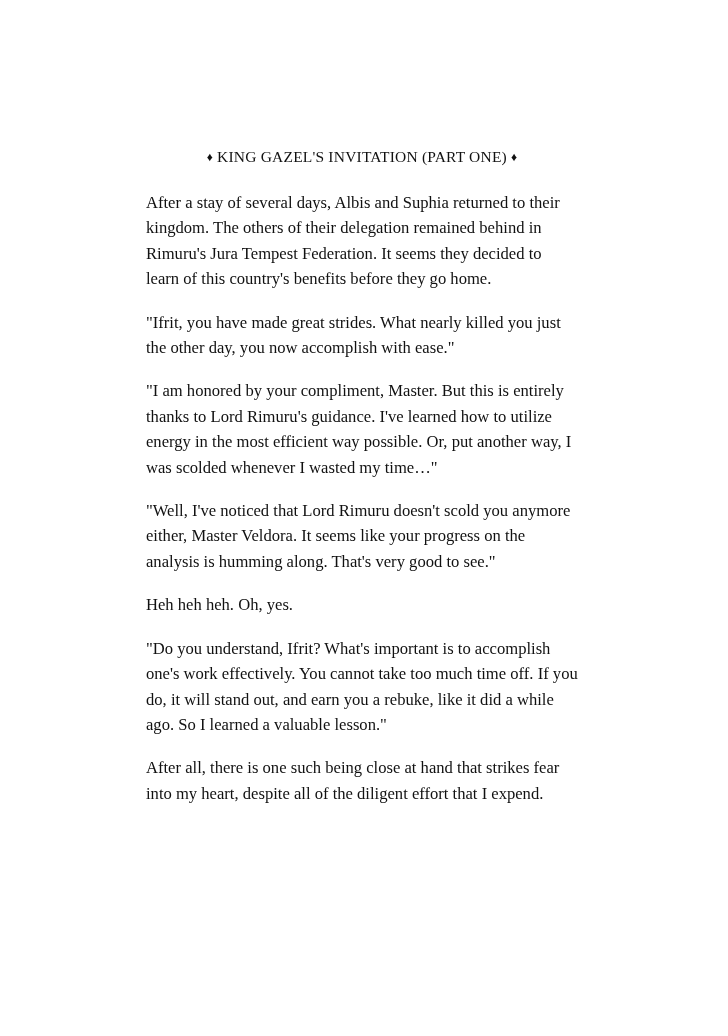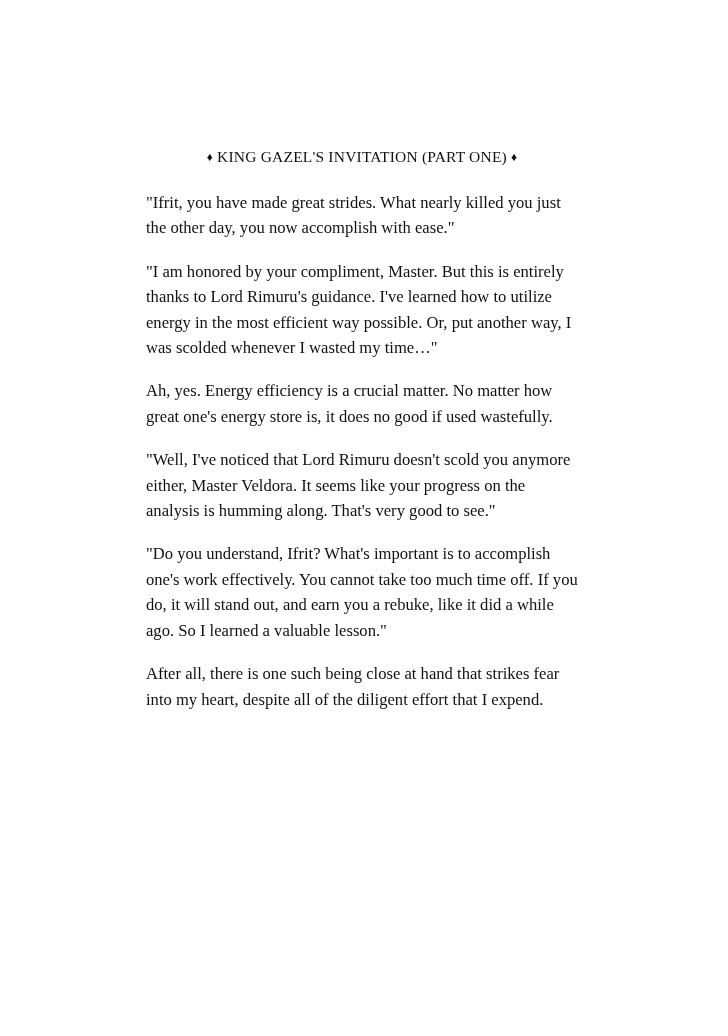--- a/index.html
+++ b/index.html
@@ -57,21 +57,22 @@
 </head>
 <body>
 
 <div class="page">
   <div class="content">
 
     <h1 class="chapter-heading">
       <span class="orn">♦</span><span>KING GAZEL'S INVITATION (PART ONE)</span><span class="orn">♦</span>
     </h1>
 
+    <p class="para">After a stay of several days, Albis and Suphia returned to their kingdom. The others of their delegation remained behind in Rimuru's Jura Tempest Federation. It seems they decided to learn of this country's benefits before they go home.</p>
     <p class="para">"Ifrit, you have made great strides. What nearly killed you just the other day, you now accomplish with ease."</p>
     <p class="para">"I am honored by your compliment, Master. But this is entirely thanks to Lord Rimuru's guidance. I've learned how to utilize energy in the most efficient way possible. Or, put another way, I was scolded whenever I wasted my time…"</p>
-    <p class="para">Ah, yes. Energy efficiency is a crucial matter. No matter how great one's energy store is, it does no good if used wastefully.</p>
     <p class="para">"Well, I've noticed that Lord Rimuru doesn't scold you anymore either, Master Veldora. It seems like your progress on the analysis is humming along. That's very good to see."</p>
+    <p class="para">Heh heh heh. Oh, yes.</p>
     <p class="para">"Do you understand, Ifrit? What's important is to accomplish one's work effectively. You cannot take too much time off. If you do, it will stand out, and earn you a rebuke, like it did a while ago. So I learned a valuable lesson."</p>
     <p class="para">After all, there is one such being close at hand that strikes fear into my heart, despite all of the diligent effort that I expend.</p>
 
   </div>
 </div>
 
 </body></html>

